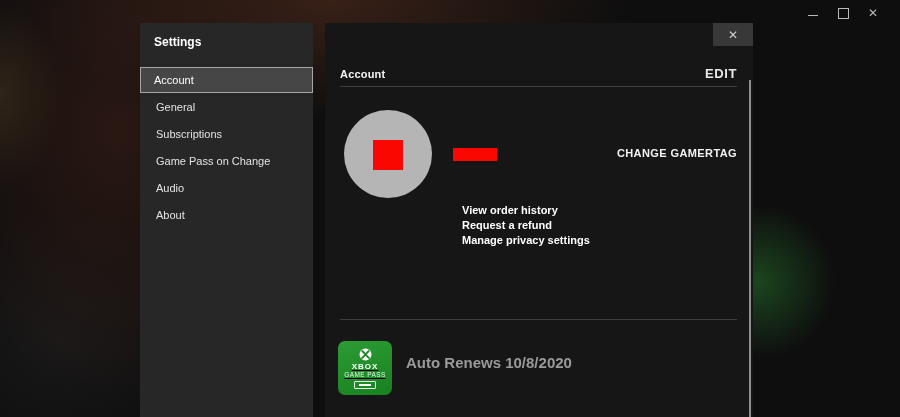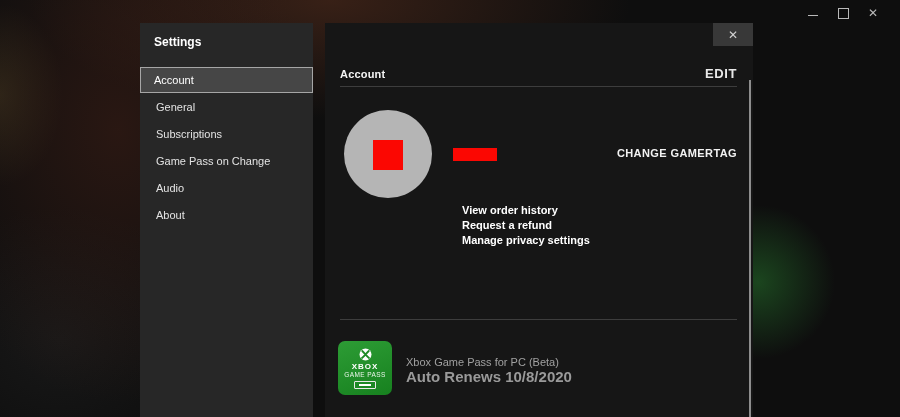--- a/index.html
+++ b/index.html
@@ -40,21 +40,21 @@
   .red-square{position:absolute;left:48px;top:117px;width:30px;height:30px;background:#fb0702;}
   .red-bar{position:absolute;left:128px;top:125px;width:44px;height:13px;background:#fb0702;}
   .change-gamertag{position:absolute;left:15px;top:124px;width:397px;text-align:right;
     font-size:11px;font-weight:700;color:#f2f2f2;letter-spacing:.4px;cursor:default;}
   .links{position:absolute;left:113px;top:180px;font-size:11px;font-weight:700;color:#fff;}
   .links .link-row{height:15px;line-height:15px;cursor:default;white-space:nowrap;margin-left:24px;}
   .links .underlined{}
   .learn-more{font-weight:400;color:#8f8f8f;margin-left:18px;cursor:default;}
   .tile{position:absolute;left:13px;top:318px;width:54px;height:54px;border-radius:7px;
     background:linear-gradient(160deg,#2d9c35,#17811f);display:flex;flex-direction:column;
-    align-items:center;justify-content:center;cursor:default;}
+    align-items:center;justify-content:center;cursor:default;text-decoration:underline;}
   .tile-xbox{font-size:8px;font-weight:700;color:#fff;letter-spacing:1px;margin-top:1px;}
   .tile-gamepass{font-size:6.5px;color:#eaf5ea;letter-spacing:.4px;margin-top:0px;}
   .tile-badge{margin-top:3px;width:20px;height:6px;border:1px solid #e8e8e8;border-radius:1px;
     display:flex;align-items:center;justify-content:center;}
   .tile-badge i{display:block;width:12px;height:2px;background:#fff;}
   .sub-text{position:absolute;left:81px;top:332px;}
   .sub-name{font-size:11px;color:#a0a0a0;line-height:14px;cursor:default;}
   .sub-renew{font-size:15px;font-weight:700;color:#9a9a9a;line-height:14px;margin-top:1px;}
   .scrollbar{position:absolute;left:424px;top:57px;width:2px;height:337px;background:#8e8e8e;}
 </style>
@@ -117,20 +117,19 @@
         <path d="M6 5.5 C10 9,14 15,18.5 18.5 M18 5.5 C14 9,10 15,5.5 18.5" stroke="#1e8a26" stroke-width="3.4" fill="none" stroke-linecap="round"></path>
       </svg>
       <div class="tile-xbox">XBOX</div>
       <div class="tile-gamepass">GAME PASS</div>
       <div class="tile-badge">
           <i></i>
         </div>
     </div>
 
     <div class="sub-text">
-      <div class="sub-name">Xbox Game Pass for PC (Beta)</div>
       <div class="sub-renew">Auto Renews 10/8/2020</div>
     </div>
 
     <div class="scrollbar"></div>
   </div>
 
 </div>
 
 </body></html>

